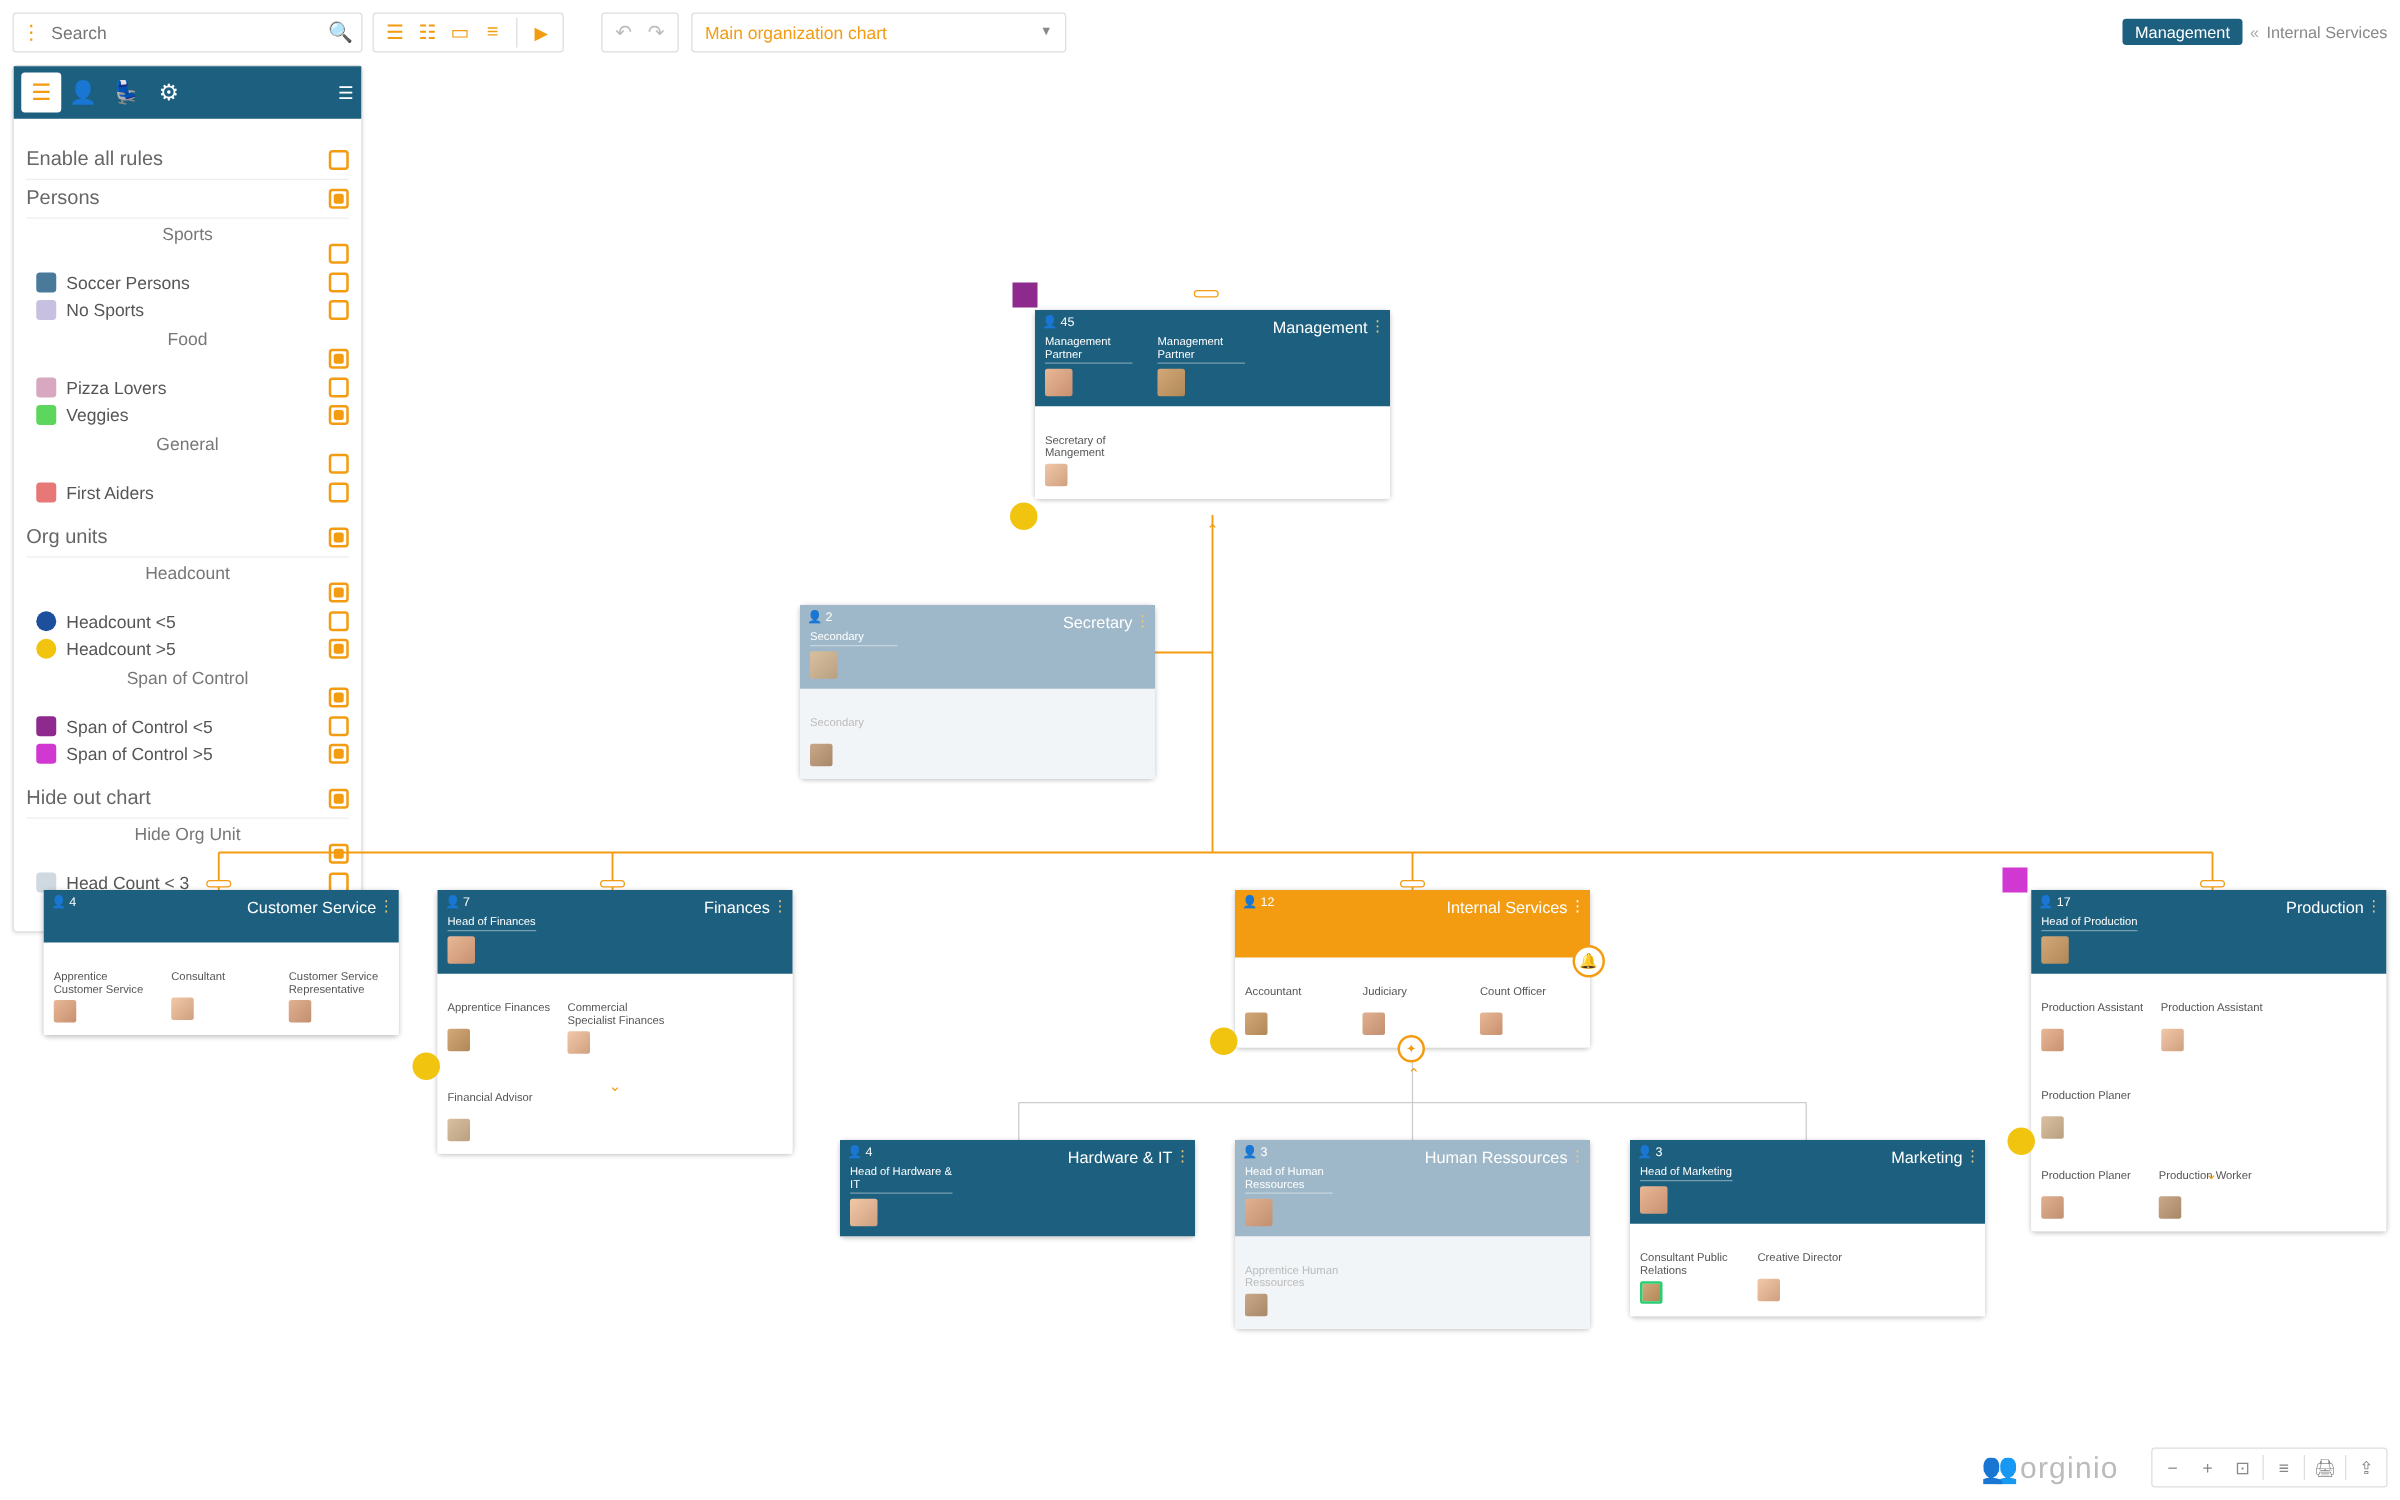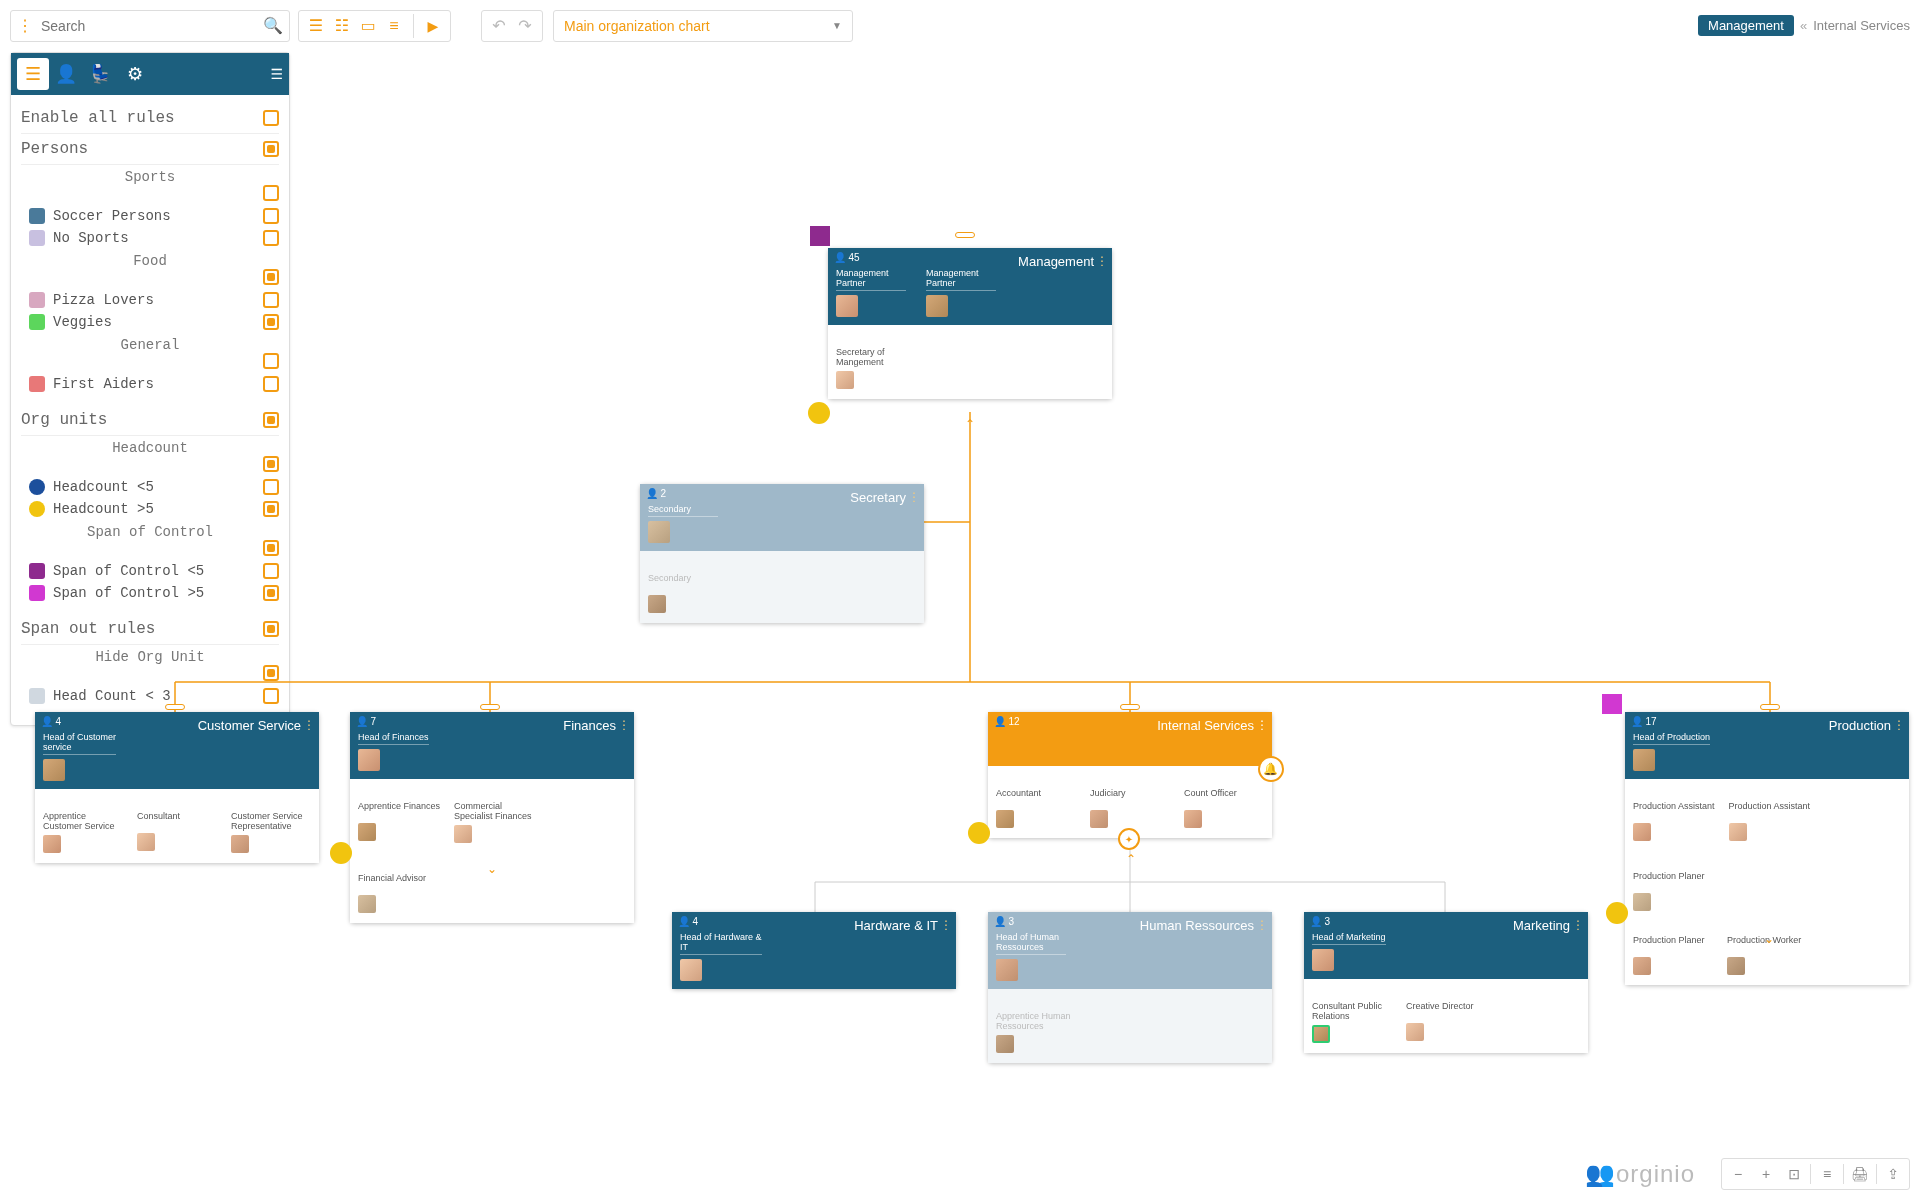--- a/index.html
+++ b/index.html
@@ -22,21 +22,21 @@
 .crumb-active { background: #1c5f7e; color: #fff; padding: 3px 10px; border-radius: 3px; }
 .crumb-sep { color: #aaa; }
 .crumb-inactive { color: #888; }
 
 
 .sidebar { position: absolute; top: 52px; left: 10px; width: 280px; background: #fff; border: 1px solid #ddd; border-radius: 4px; box-shadow: 0 1px 3px rgba(0,0,0,0.1); }
 .sidebar-header { background: #1c5f7e; height: 42px; display: flex; align-items: center; padding: 0 6px; gap: 2px; }
 .sb-tab { width: 32px; height: 32px; display: flex; align-items: center; justify-content: center; color: #fff; cursor: pointer; font-size: 18px; border-radius: 3px; }
 .sb-tab.active { background: #fff; color: #f39c12; }
 .sb-menu { margin-left: auto; color: #fff; font-size: 14px; cursor: pointer; }
-.sidebar-body { padding: 8px 10px; font-family: Liberation Mono, monospace; }
+.sidebar-body { padding: 18px 10px; }
 .rule-section { margin-bottom: 10px; }
 .rule-title { font-size: 16px; color: #666; padding: 6px 0; border-bottom: 1px solid #eee; display: flex; align-items: center; }
 .rule-subtitle { font-size: 14px; color: #777; padding: 4px 0; display: flex; align-items: center; flex-direction: column; }
 .rule-item { display: flex; align-items: center; padding: 3px 0 3px 8px; font-size: 14px; color: #555; }
 .rule-swatch { width: 16px; height: 16px; border-radius: 3px; margin-right: 8px; }
 .rule-swatch.circle { border-radius: 50%; }
 .rule-check { margin-left: auto; width: 16px; height: 16px; border: 2px solid #f39c12; border-radius: 3px; display: flex; align-items: center; justify-content: center; cursor: pointer; }
 .rule-check.checked::after { content: ""; width: 8px; height: 8px; background: #f39c12; border-radius: 2px; }
 
 
@@ -212,21 +212,21 @@
       </div>
       <div class="rule-item">
         <span class="rule-swatch" style="background:#d138d1"></span>
         <span>Span of Control &gt;5</span>
         <span class="rule-check checked"></span>
       </div>
     </div>
 
     <div class="rule-section">
       <div class="rule-title">
-        <span>Span out rules</span>
+        <span>Hide out chart</span>
         <span class="rule-check checked"></span>
       </div>
       <div class="rule-subtitle">
         <span>Hide Org Unit</span>
         <span class="rule-check checked"></span>
       </div>
       <div class="rule-item">
         <span class="rule-swatch" style="background:#d0d8e0"></span>
         <span>Head Count &lt; 3</span>
         <span class="rule-check"></span>
@@ -293,24 +293,20 @@
 
   <div class="collapse-handle" style="top:652px;left:165px"></div>
   <div class="org-card" style="top:660px;left:35px;width:284px">
     <div class="card-header">
       <div class="card-count">
           <span>👤</span>
           <span>4</span>
         </div>
       <div class="card-title">Customer Service</div>
       <div class="card-menu">⋮</div>
-      <div class="card-leads">
-        <div class="lead"><div class="lead-title">Head of Customer
-service</div><span class="avatar av2"></span></div>
-      </div>
     </div>
     <div class="card-body">
       <div class="people-row">
         <div class="person"><div class="person-title">Apprentice
 Customer Service</div><span class="avatar sm av1"></span></div>
         <div class="person"><div class="person-title">Consultant</div><span class="avatar sm av3"></span></div>
         <div class="person"><div class="person-title">Customer Service
 Representative</div><span class="avatar sm av4"></span></div>
       </div>
     </div>

